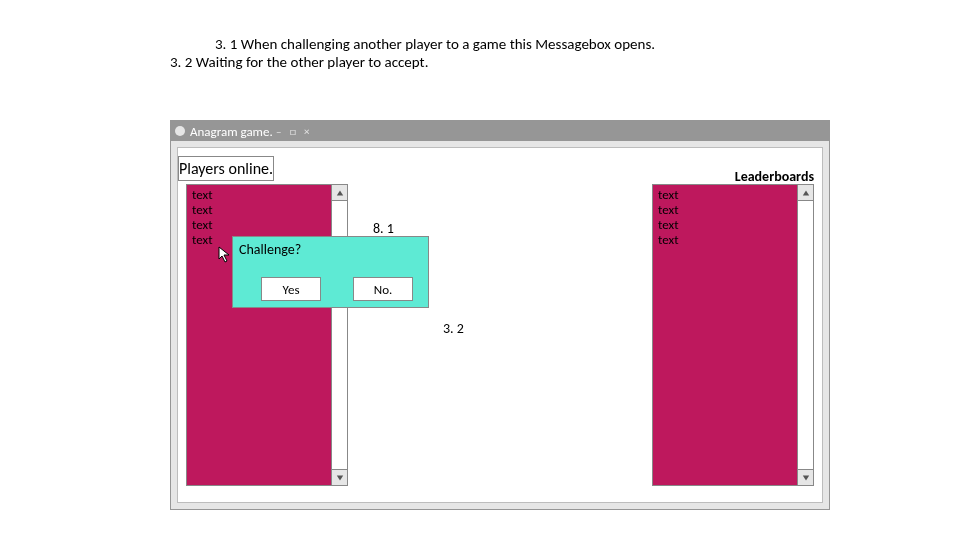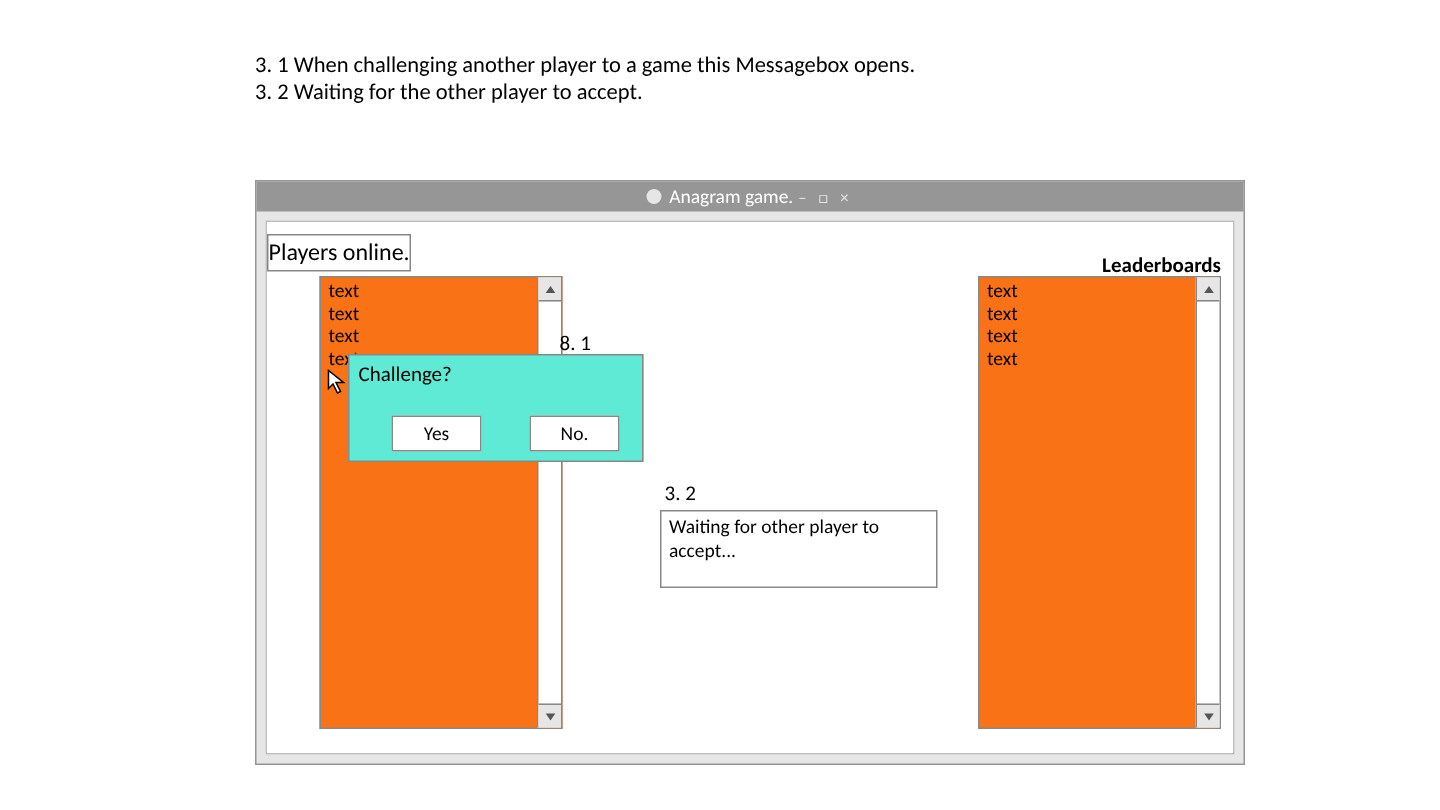--- a/index.html
+++ b/index.html
@@ -11,40 +11,40 @@
     font-family: Calibri, Arial, sans-serif;
     font-size: 14px;
     color: #000;
     position: relative;
   }
   .caption-line {
     position: absolute;
     left: 170px;
     font-size: 15px;
   }
-  .caption-1 { top: 35px; }
+  .caption-1 { top: 35px; margin-left: 45px; }
   .caption-2 { top: 53px; }
 
   
   .window {
     position: absolute;
     left: 170px;
     top: 120px;
     width: 660px;
     height: 390px;
     border: 1px solid #969696;
     background: #e6e6e6;
     box-sizing: border-box;
   }
   .titlebar {
     height: 20px;
     background: #969696;
     display: flex;
     align-items: center;
-    justify-content: center;
+    justify-content: flex-start;
     padding: 0 4px;
     color: #fff;
     font-size: 13px;
   }
   .titlebar-left { display: flex; align-items: center; gap: 5px; }
   .title-dot {
     width: 10px; height: 10px; border-radius: 50%;
     background: #e6e6e6;
   }
   .title-ctrls { display: flex; gap: 2px; }
@@ -74,22 +74,21 @@
     position: absolute;
     right: 8px; top: 20px;
     font-size: 14px;
     font-weight: bold;
   }
 
   
   .listbox {
     position: absolute;
     border: 1px solid #888;
-    background: #f97316;
-    margin-left: 27px;
+    background: #be185d;
   }
   .list-content {
     position: absolute;
     left: 0; top: 0; bottom: 0; right: 16px;
     padding: 3px 5px;
     font-size: 13px;
     line-height: 1.15;
     overflow: hidden;
   }
   .scrollbar {
@@ -239,18 +238,15 @@
       <div class="btn btn-yes">Yes</div>
       <div class="btn btn-no">No.</div>
     </div>
 
     <svg class="cursor" style="left:40px; top:98px;" viewBox="0 0 14 18">
       <polygon points="1,1 1,13 4,10 7,16 9,15 6,9 11,9" fill="#fff" stroke="#000" stroke-width="1"></polygon>
     </svg>
 
     <div class="label-32">3. 2</div>
 
-    <div class="waiting-box">
-      <div class="waiting-text">Waiting for other player to accept...</div>
-    </div>
 
   </div>
 </div>
 
 </body></html>

